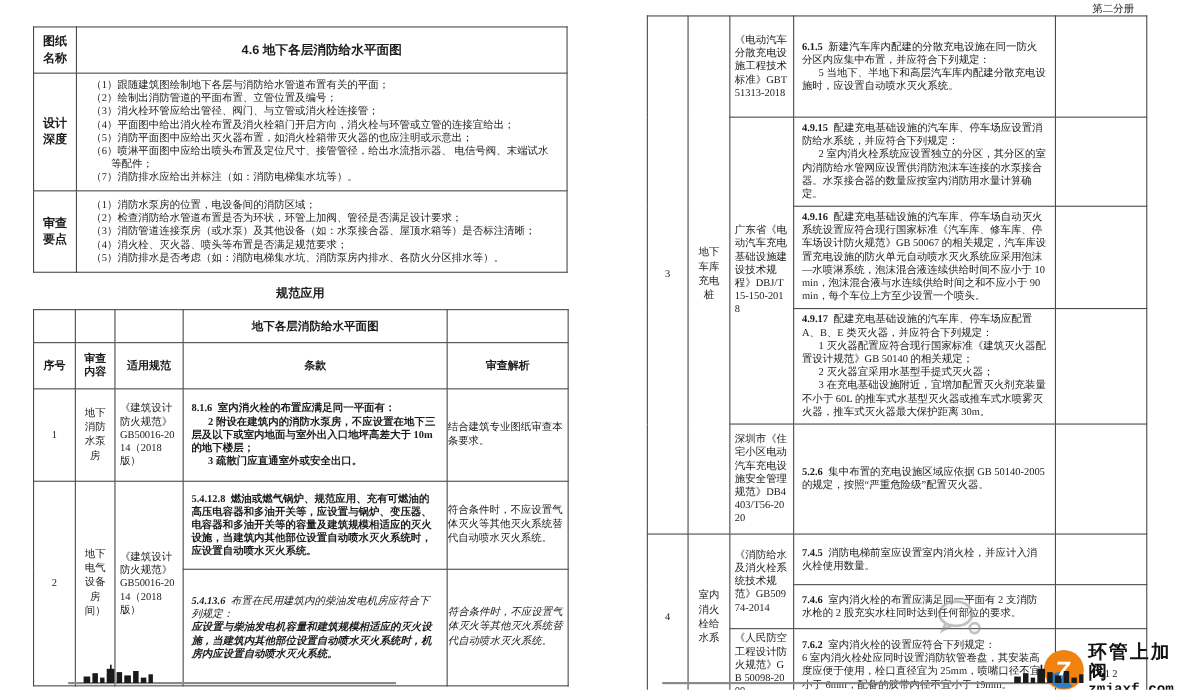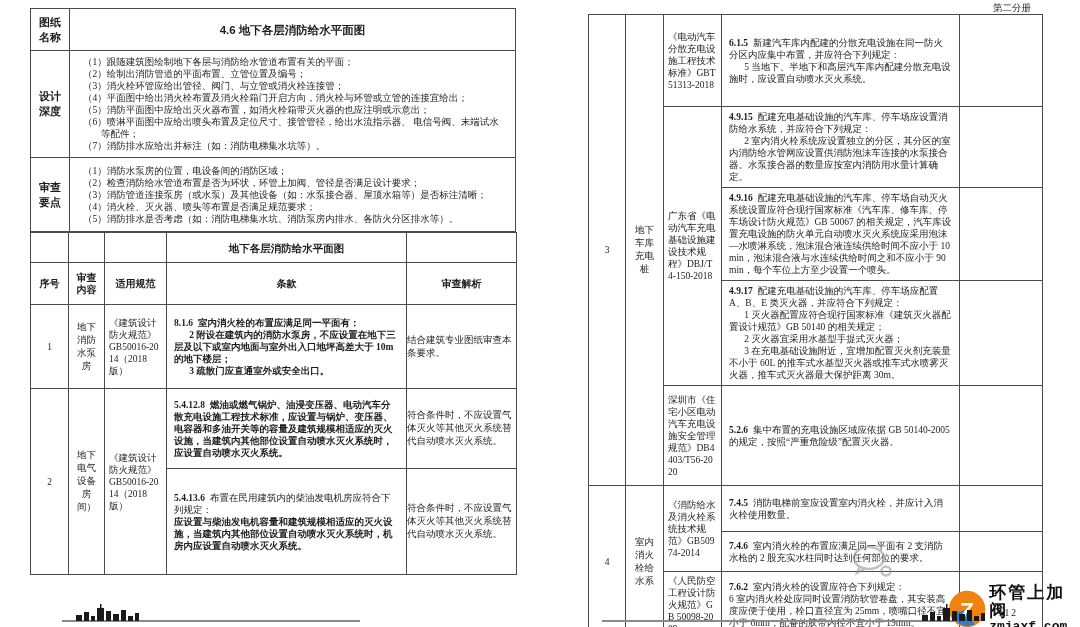--- a/index.html
+++ b/index.html
@@ -48,21 +48,21 @@
   .brand-url{font-weight:bold;font-size:13px;color:#111;line-height:14px;
              font-family:"Liberation Mono","DejaVu Sans Mono",monospace;}
 </style>
 </head>
 <body>
 
 <div class="volume">第二分册</div>
 
 <div class="page" style="left:30px;top:8px;width:486px;">
 
-  <table class="info-table" style="margin-top:0;">
+  <table class="info-table" style="margin-top:16px;">
     <colgroup>
         <col style="width:39px">
         <col>
       </colgroup>
     <tbody>
         <tr style="height:42px;">
       <th class="lbl">图纸名称</th>
       <td class="center bold sans" style="font-size:11.5px;">4.6  地下各层消防给水平面图</td>
     </tr>
     <tr style="height:104px;">
@@ -83,20 +83,21 @@
         <p>（1）消防水泵房的位置，电设备间的消防区域；</p>
         <p>（2）检查消防给水管道布置是否为环状，环管上加阀、管径是否满足设计要求；</p>
         <p>（3）消防管道连接泵房（或水泵）及其他设备（如：水泵接合器、屋顶水箱等）是否标注清晰；</p>
         <p>（4）消火栓、灭火器、喷头等布置是否满足规范要求；</p>
         <p>（5）消防排水是否考虑（如：消防电梯集水坑、消防泵房内排水、各防火分区排水等）。</p>
       </td>
     </tr>
   </tbody>
     </table>
 
+  <div class="section-title">规范应用</div>
 
   <table class="spec-table">
     <colgroup>
       <col style="width:38px">
         <col style="width:36px">
         <col style="width:62px">
       <col style="width:240px">
         <col style="width:110px">
     </colgroup>
     <tbody>
@@ -123,25 +124,25 @@
         <p class="bold ind">2 附设在建筑内的消防水泵房，不应设置在地下三层及以下或室内地面与室外出入口地坪高差大于 10m 的地下楼层；</p>
         <p class="bold ind">3 疏散门应直通室外或安全出口。</p>
       </td>
       <td class="analysis">结合建筑专业图纸审查本条要求。</td>
     </tr>
     <tr style="height:80px;">
       <td class="center" rowspan="2">2</td>
       <td class="vcell" rowspan="2">地下电气设备房间）</td>
       <td class="stdcell" rowspan="2">《建筑设计防火规范》GB50016-2014（2018版）</td>
       <td class="clause">
-        <p class="bold"><b class="cnum">5.4.12.8</b><span>燃油或燃气锅炉、油浸变压器、电动汽车分散充电设施工程技术标准，应设置与锅炉、变压器、电容器和多油开关等的容量及建筑规模相适应的灭火设施，当建筑内其他部位设置自动喷水灭火系统时，应设置自动喷水灭火系统。</span></p>
+        <p class="bold"><b class="cnum">5.4.12.8</b><span>燃油或燃气锅炉、规范应用、充有可燃油的高压电容器和多油开关等，应设置与锅炉、变压器、电容器和多油开关等的容量及建筑规模相适应的灭火设施，当建筑内其他部位设置自动喷水灭火系统时，应设置自动喷水灭火系统。</span></p>
       </td>
       <td class="analysis">符合条件时，不应设置气体灭火等其他灭火系统替代自动喷水灭火系统。</td>
     </tr>
-    <tr style="height:106px;">
+    <tr style="height:106px;font-style:italic;">
       <td class="clause">
         <p><b class="cnum">5.4.13.6</b><span>布置在民用建筑内的柴油发电机房应符合下列规定：</span></p>
         <p class="bold">应设置与柴油发电机容量和建筑规模相适应的灭火设施，当建筑内其他部位设置自动喷水灭火系统时，机房内应设置自动喷水灭火系统。</p>
       </td>
       <td class="analysis">符合条件时，不应设置气体灭火等其他灭火系统替代自动喷水灭火系统。</td>
     </tr>
   </tbody>
     </table>
 </div>
 
@@ -159,21 +160,21 @@
       <td class="center" rowspan="5">3</td>
       <td class="vcell" rowspan="5">地下车库充电桩</td>
       <td class="stdcell">《电动汽车分散充电设施工程技术标准》GBT51313-2018</td>
       <td class="clause">
         <p><b class="cnum">6.1.5</b><span>新建汽车库内配建的分散充电设施在同一防火分区内应集中布置，并应符合下列规定：</span></p>
         <p class="ind">5 当地下、半地下和高层汽车库内配建分散充电设施时，应设置自动喷水灭火系统。</p>
       </td>
       <td class="analysis"></td>
     </tr>
     <tr style="height:70px;">
-      <td class="stdcell" rowspan="3">广东省《电动汽车充电基础设施建设技术规程》DBJ/T 4-150-2018</td>
+      <td class="stdcell" rowspan="3">广东省《电动汽车充电基础设施建设技术规程》DBJ/T 15-150-2018</td>
       <td class="clause">
         <p><b class="cnum">4.9.15</b><span>配建充电基础设施的汽车库、停车场应设置消防给水系统，并应符合下列规定：</span></p>
         <p class="ind">2 室内消火栓系统应设置独立的分区，其分区的室内消防给水管网应设置供消防泡沫车连接的水泵接合器。水泵接合器的数量应按室内消防用水量计算确定。</p>
       </td>
       <td class="analysis"></td>
     </tr>
     <tr style="height:84px;">
       <td class="clause">
         <p><b class="cnum">4.9.16</b><span>配建充电基础设施的汽车库、停车场自动灭火系统设置应符合现行国家标准《汽车库、修车库、停车场设计防火规范》GB 50067 的相关规定，汽车库设置充电设施的防火单元自动喷水灭火系统应采用泡沫 —水喷淋系统，泡沫混合液连续供给时间不应小于 10min，泡沫混合液与水连续供给时间之和不应小于 90min，每个车位上方至少设置一个喷头。</span></p>
       </td>

